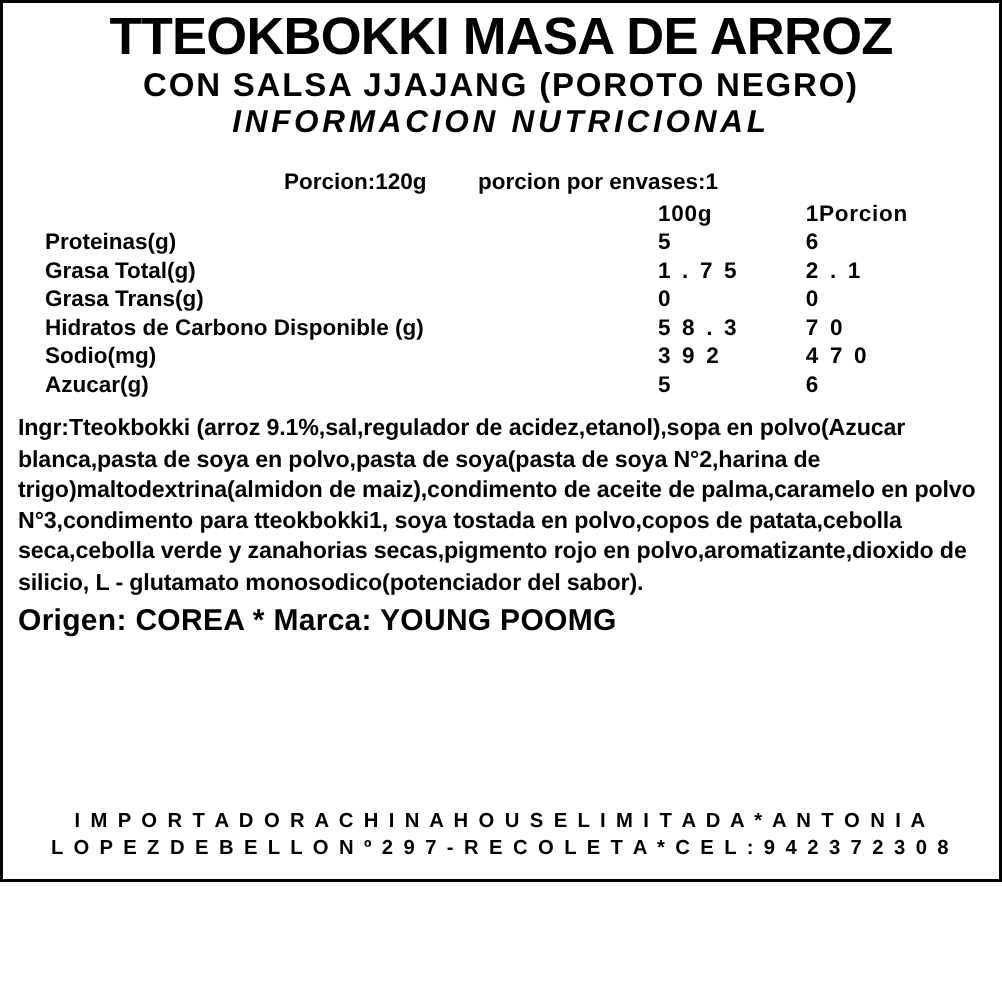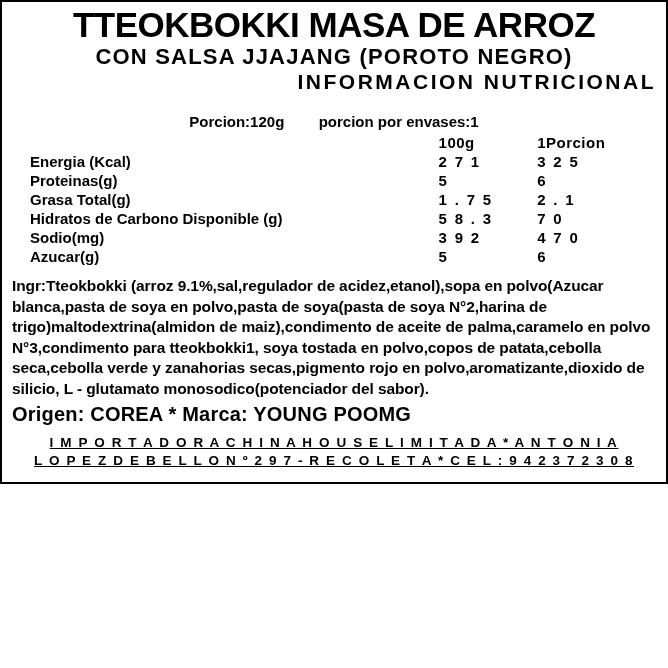--- a/index.html
+++ b/index.html
@@ -10,21 +10,21 @@
   body {
     width: 668px;
     height: 668px;
     font-family: "Liberation Sans", sans-serif;
     color: #000000;
     overflow: hidden;
   }
   .label {
     position: relative;
     width: 668px;
-    height: 484px;
+    height: 588px;
     box-sizing: border-box;
     border: 2px solid #000000;
     background: #ffffff;
     padding: 4px 10px 0 10px;
   }
   .title {
     text-align: center;
     font-weight: bold;
     font-size: 35px;
     line-height: 38px;
@@ -33,25 +33,26 @@
   }
   .subtitle {
     text-align: center;
     font-weight: bold;
     font-size: 22px;
     line-height: 25px;
     letter-spacing: 1.2px;
     white-space: nowrap;
   }
   .section-title {
-    text-align: right;
+    text-align: center;
     font-weight: bold;
     font-size: 21px;
     line-height: 26px;
     letter-spacing: 2.5px;
+    font-style: italic;
   }
   .portion-line {
     text-align: center;
     font-weight: bold;
     font-size: 15px;
     line-height: 20px;
     margin-top: 17px;
   }
   .portion-line .gap {
     display: inline-block;
@@ -116,21 +117,20 @@
   .importer {
     position: absolute;
     left: 0;
     right: 0;
     bottom: 12px;
     text-align: center;
     font-size: 13.5px;
     font-weight: bold;
     letter-spacing: 1.6px;
     line-height: 18px;
-    text-decoration: underline;
   }
 </style>
 </head>
 <body>
 
 <div class="label">
 
   <div class="title">TTEOKBOKKI MASA DE ARROZ</div>
   <div class="subtitle">CON SALSA JJAJANG (POROTO NEGRO)</div>
   <div class="section-title">INFORMACION NUTRICIONAL</div>
@@ -144,33 +144,33 @@
   <table class="nutri-table">
     <thead>
       <tr>
         <th class="col-name th-spacer"></th>
         <th class="col-100 th-100">100g</th>
         <th class="col-por th-por">1Porcion</th>
       </tr>
     </thead>
     <tbody>
       <tr>
-        <td class="col-name">Energia (Kcal)</td>
-        <td class="col-100">2 7 1</td>
-        <td class="col-por">3 2 5</td>
-      </tr>
-      <tr>
         <td class="col-name">Proteinas(g)</td>
         <td class="col-100">5</td>
         <td class="col-por">6</td>
       </tr>
       <tr>
         <td class="col-name">Grasa Total(g)</td>
         <td class="col-100">1 . 7 5</td>
         <td class="col-por">2 . 1</td>
+      </tr>
+      <tr>
+        <td class="col-name">Grasa Trans(g)</td>
+        <td class="col-100">0</td>
+        <td class="col-por">0</td>
       </tr>
       <tr>
         <td class="col-name">Hidratos de Carbono Disponible (g)</td>
         <td class="col-100">5 8 . 3</td>
         <td class="col-por">7 0</td>
       </tr>
       <tr>
         <td class="col-name">Sodio(mg)</td>
         <td class="col-100">3 9 2</td>
         <td class="col-por">4 7 0</td>

